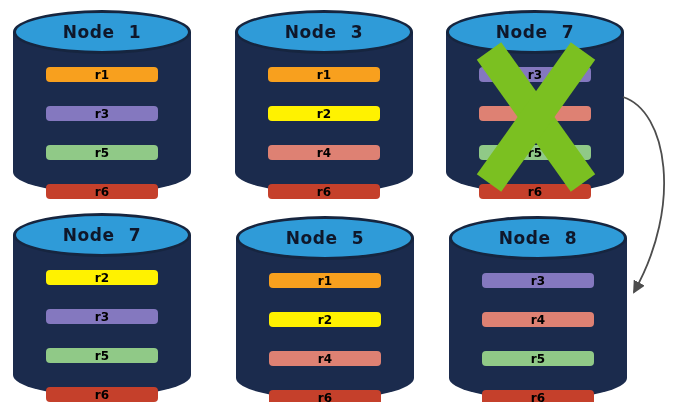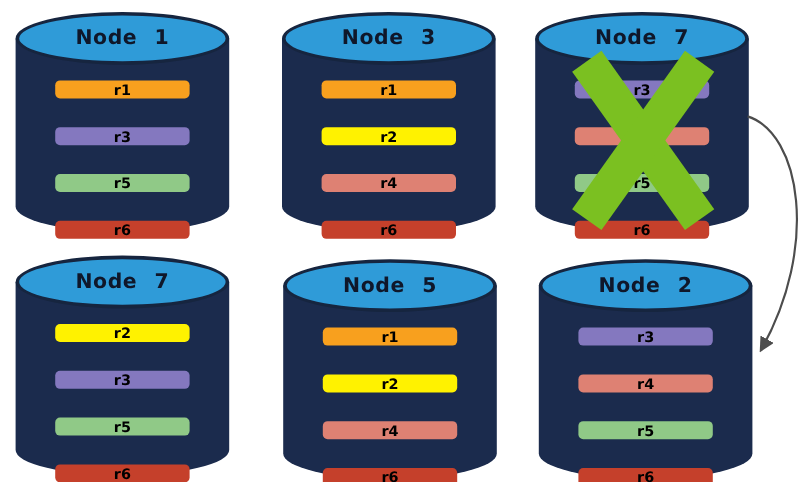--- a/index.html
+++ b/index.html
@@ -138,21 +138,21 @@
         </div>
       <div class="bar" style="background-color: rgb(197, 64, 43);">
           <span class="bar-label">r6</span>
         </div>
     </div>
   </div>
 
   <div class="node n6">
     <div class="cyl-body" style="background-color: rgb(27, 43, 77);"></div>
     <div class="cyl-top" style="background-color: rgb(47, 155, 216);">
-      <span class="node-title">Node 2</span>
+      <span class="node-title">Node 8</span>
     </div>
     <div class="bars">
       <div class="bar" style="background-color: rgb(132, 120, 191);">
           <span class="bar-label">r3</span>
         </div>
       <div class="bar" style="background-color: rgb(222, 129, 115);">
           <span class="bar-label">r4</span>
         </div>
       <div class="bar" style="background-color: rgb(144, 201, 135);">
           <span class="bar-label">r5</span>

